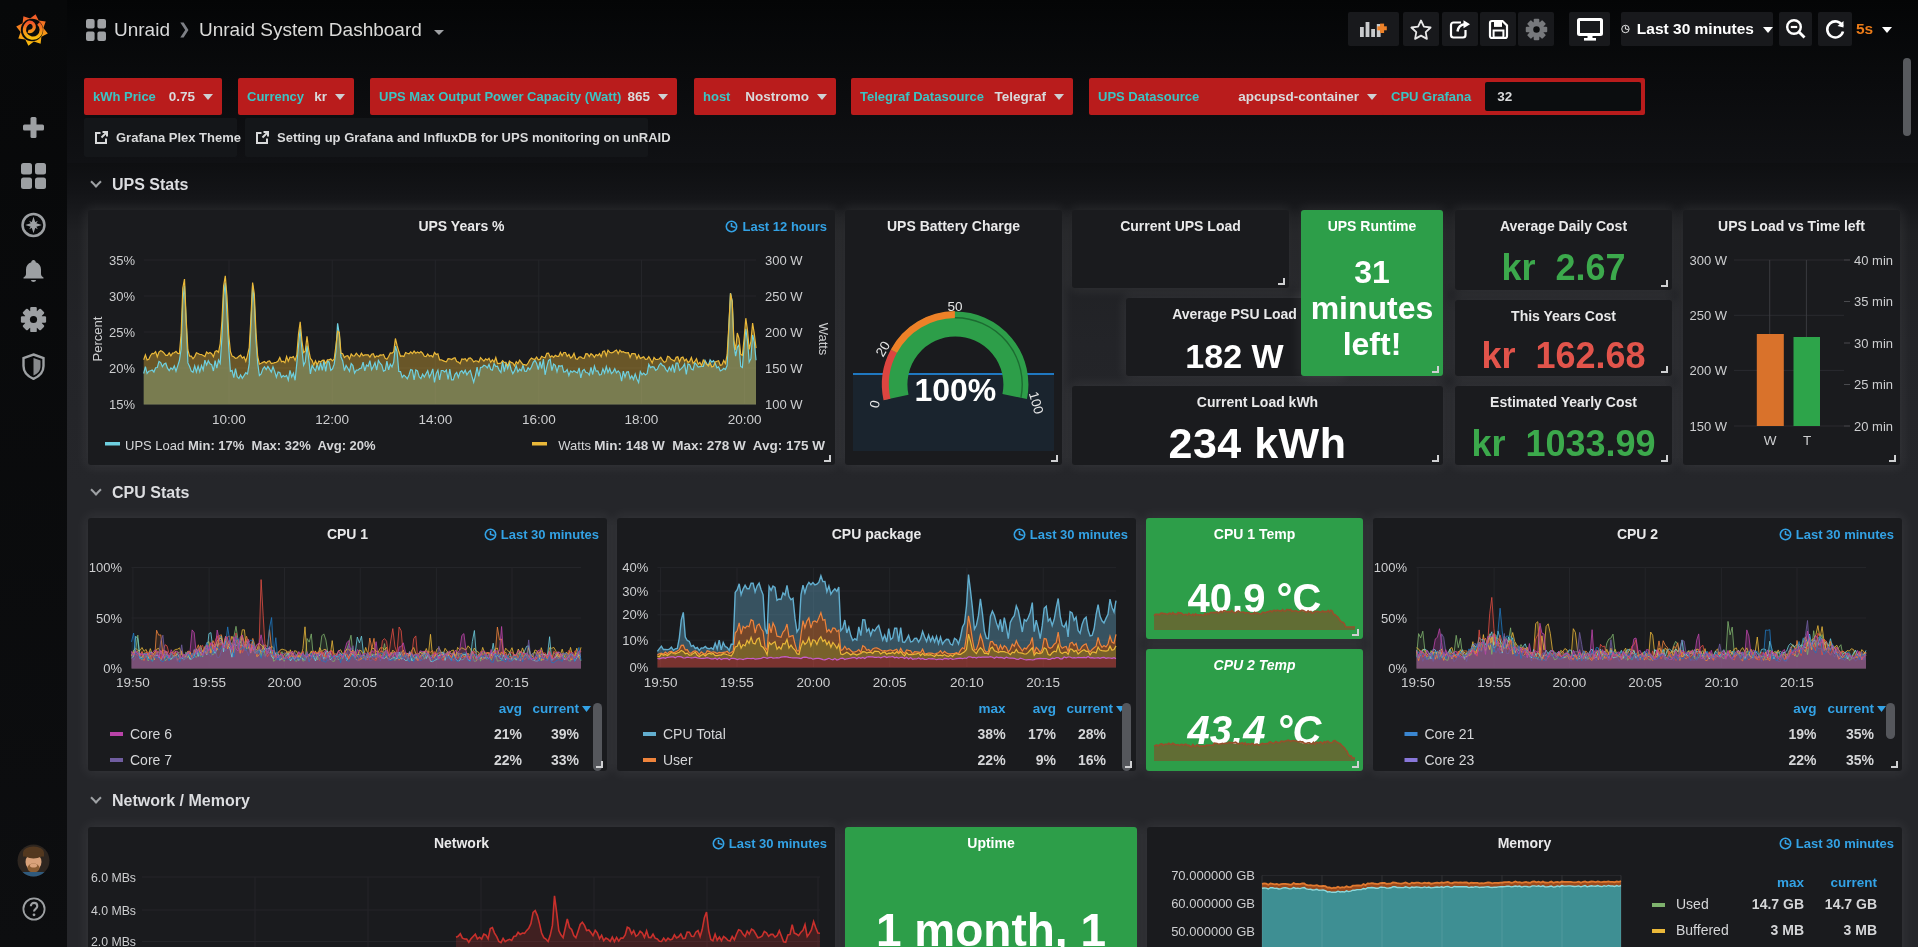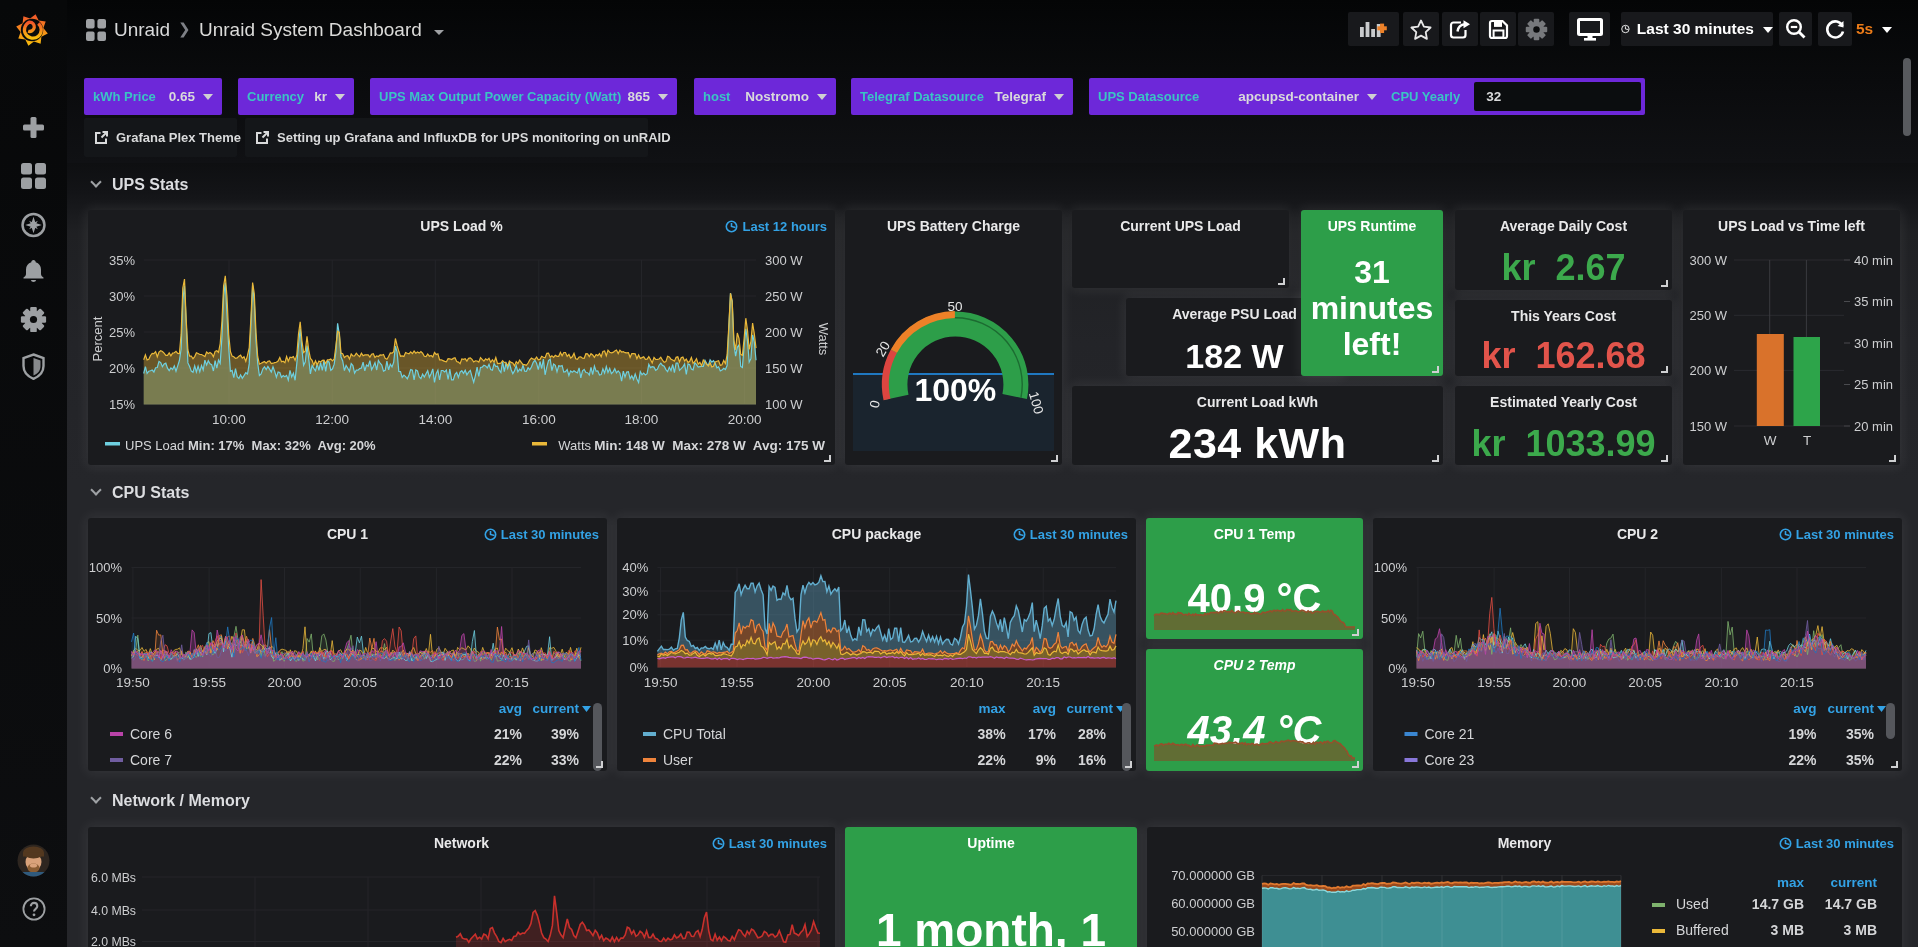--- a/index.html
+++ b/index.html
@@ -8,21 +8,21 @@
 #dashbg{position:absolute;left:67px;top:163px;width:1851px;height:784px;background:linear-gradient(180deg,#0e0f11 0px,#131417 30px,#1f2023 70px,#232428 180px,#25262a 320px,#25262a 100%);}
 .panel{position:absolute;background:#1a1b1e;border-radius:3px;box-shadow:0 0 13px 2px rgba(255,255,255,0.075);}
 .panel.green{background:#2D9E49;}
 .ptitle{position:absolute;top:8px;left:0;right:0;text-align:center;font-size:14px;font-weight:bold;color:#e9e9ea;letter-spacing:0;}
 .green .ptitle{color:#fff;}
 .trange{position:absolute;top:9px;right:8px;font-size:13px;font-weight:bold;color:#33A2E5;}
 .trange svg{vertical-align:-2px;margin-right:4px;}
 .rz{position:absolute;right:4px;bottom:3px;width:7px;height:7px;border-right:2px solid #cfd0d2;border-bottom:2px solid #cfd0d2;}
 .bigval{position:absolute;left:0;right:0;text-align:center;font-weight:bold;color:#fff;line-height:1;}
 svg text{font-family:"Liberation Sans",sans-serif;}
-.vbox{position:absolute;height:37px;background:#6d28d9;border-radius:2px;display:flex;align-items:center;font-size:13.5px;font-weight:bold;white-space:nowrap;}
+.vbox{position:absolute;height:37px;background:#b91c1c;border-radius:2px;display:flex;align-items:center;font-size:13.5px;font-weight:bold;white-space:nowrap;}
 .vbox .lbl{color:#3BC4C4;padding-left:9px;white-space:nowrap;font-size:13px;}
 .vbox .val{color:#d9dadb;margin-left:auto;white-space:nowrap;}
 .caret{display:inline-block;width:0;height:0;border-left:5px solid transparent;border-right:5px solid transparent;border-top:6px solid #cfd0d2;margin:0 9px 0 8px;vertical-align:1px;}
 .lnk{position:absolute;height:39px;background:#141619;border-radius:2px;display:flex;align-items:center;color:#d9dadb;font-size:13px;font-weight:bold;padding:0 8px 0 10px;white-space:nowrap;}
 .lnk svg{margin-right:7px;flex-shrink:0;}
 .hdrbtn{position:absolute;top:12px;height:34px;background:#18191c;border-radius:2px;display:flex;align-items:center;justify-content:center;white-space:nowrap;}
 .secthdr{position:absolute;color:#dcdde0;font-size:16px;font-weight:bold;}
 .secthdr .chev{display:inline-block;width:8px;height:8px;border-right:2px solid #9fa2a5;border-bottom:2px solid #9fa2a5;transform:rotate(45deg);margin-right:12px;vertical-align:4px;}
 </style></head><body>
 <div id="page">
@@ -177,21 +177,21 @@
         <polygon points="19.5,3 19.5,9.5 13.5,8" fill="#fff"></polygon>
       </svg>
     </div>
     <div style="position:absolute;left:1856px;top:12px;height:34px;display:flex;align-items:center;">
       <span style="color:#EB7B18;font-size:15.5px;font-weight:bold;">5s</span>
       <span class="caret" style="margin:2px 0 0 9px;border-top-color:#fff;"></span>
     </div>
     <div style="position:absolute;left:1903px;top:58px;width:8px;height:78px;background:#585a5e;border-radius:4px;"></div>
     <div class="vbox" style="left:84px;top:78px;width:138px;">
       <span class="lbl">kWh Price</span>
-      <span class="val">0.65</span>
+      <span class="val">0.75</span>
       <span class="caret"></span>
     </div>
     <div class="vbox" style="left:238px;top:78px;width:116px;">
       <span class="lbl">Currency</span>
       <span class="val">kr</span>
       <span class="caret"></span>
     </div>
     <div class="vbox" style="left:370px;top:78px;width:307px;">
       <span class="lbl">UPS Max Output Power Capacity (Watt)</span>
       <span class="val">865</span>
@@ -206,38 +206,38 @@
       <span class="lbl">Telegraf Datasource</span>
       <span class="val">Telegraf</span>
       <span class="caret"></span>
     </div>
     <div class="vbox" style="left:1089px;top:78px;width:297px;">
       <span class="lbl">UPS Datasource</span>
       <span class="val">apcupsd-container</span>
       <span class="caret"></span>
     </div>
     <div class="vbox" style="left:1382px;top:78px;width:263px;">
-      <span class="lbl">CPU Yearly</span>
+      <span class="lbl">CPU Grafana</span>
       <span style="margin-left:14px;background:#0b0d0f;border-radius:2px;height:29px;flex:1;margin-right:4px;display:flex;align-items:center;padding-left:12px;color:#d9dadb;">32</span>
     </div>
     <div class="lnk" style="left:84px;top:118px;width:153px;"><svg width="15" height="15" viewBox="0 0 15 15">
         <path d="M12 8.5 V13 H2 V3 H6.5" fill="none" stroke="#d9dadb" stroke-width="2"></path>
         <path d="M8.5 2 H13 V6.5" fill="none" stroke="#d9dadb" stroke-width="2"></path>
         <path d="M13 2 L7.5 7.5" stroke="#d9dadb" stroke-width="2"></path>
       </svg>Grafana Plex Theme</div>
     <div class="lnk" style="left:245px;top:118px;width:403px;"><svg width="15" height="15" viewBox="0 0 15 15">
         <path d="M12 8.5 V13 H2 V3 H6.5" fill="none" stroke="#d9dadb" stroke-width="2"></path>
         <path d="M8.5 2 H13 V6.5" fill="none" stroke="#d9dadb" stroke-width="2"></path>
         <path d="M13 2 L7.5 7.5" stroke="#d9dadb" stroke-width="2"></path>
       </svg>Setting up Grafana and InfluxDB for UPS monitoring on unRAID</div>
     <div class="secthdr" style="left:92px;top:176px;"><span class="chev"></span>UPS Stats</div>
     <div class="secthdr" style="left:92px;top:484px;"><span class="chev"></span>CPU Stats</div>
     <div class="secthdr" style="left:92px;top:792px;"><span class="chev"></span>Network / Memory</div>
     <div class="panel" style="left:88px;top:210px;width:747px;height:255px;">
-      <div class="ptitle">UPS Load %</div>
+      <div class="ptitle">UPS Years %</div>
       <div class="trange"><svg width="13" height="13" viewBox="0 0 13 13">
           <circle cx="6.5" cy="6.5" r="5.2" fill="none" stroke="#33A2E5" stroke-width="1.6"></circle>
           <path d="M6.5,3.0999999999999996 L6.5,6.5 L10.5,7.5" fill="none" stroke="#33A2E5" stroke-width="1.6"></path>
         </svg>Last 12 hours</div>
       <svg style="position:absolute;left:0;top:0" width="747" height="255" viewBox="0 0 747 255">
         <line x1="55.7" x2="668" y1="50" y2="50" stroke="#242529" stroke-width="1"></line>
         <line x1="55.7" x2="668" y1="86" y2="86" stroke="#242529" stroke-width="1"></line>
         <line x1="55.7" x2="668" y1="122" y2="122" stroke="#242529" stroke-width="1"></line>
         <line x1="55.7" x2="668" y1="158" y2="158" stroke="#242529" stroke-width="1"></line>
         <line x1="55.7" x2="668" y1="194" y2="194" stroke="#242529" stroke-width="1"></line>

